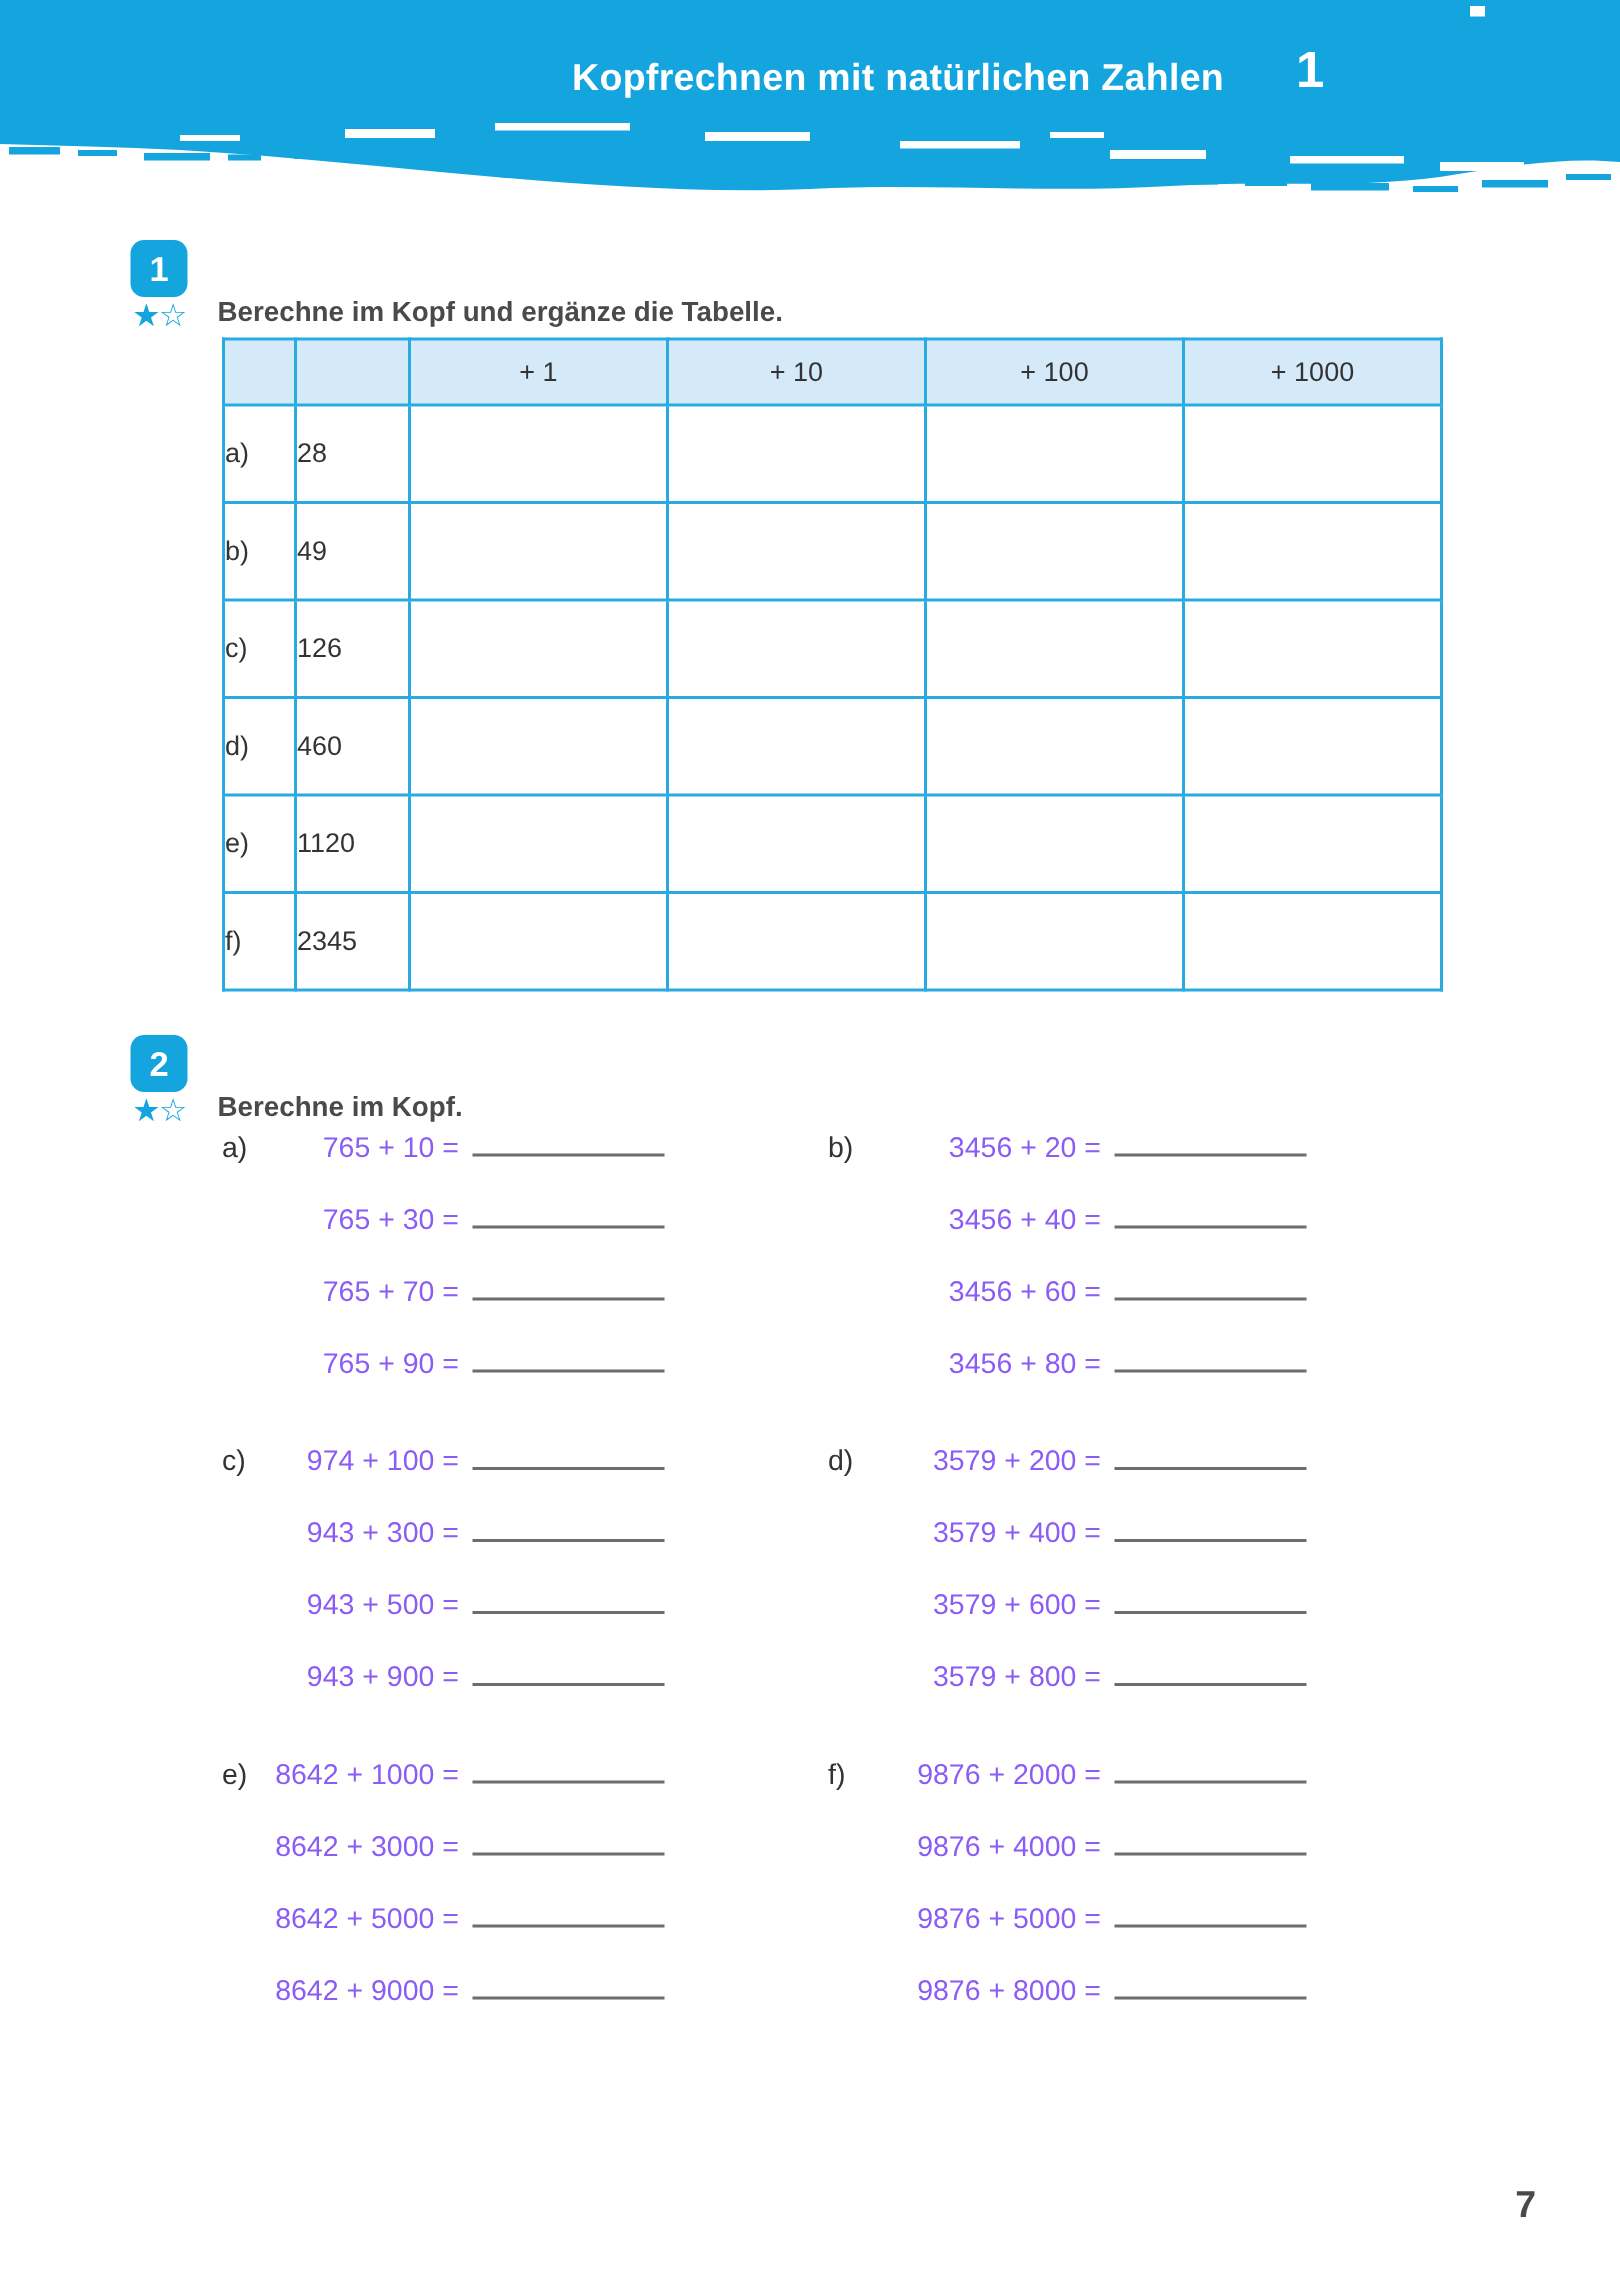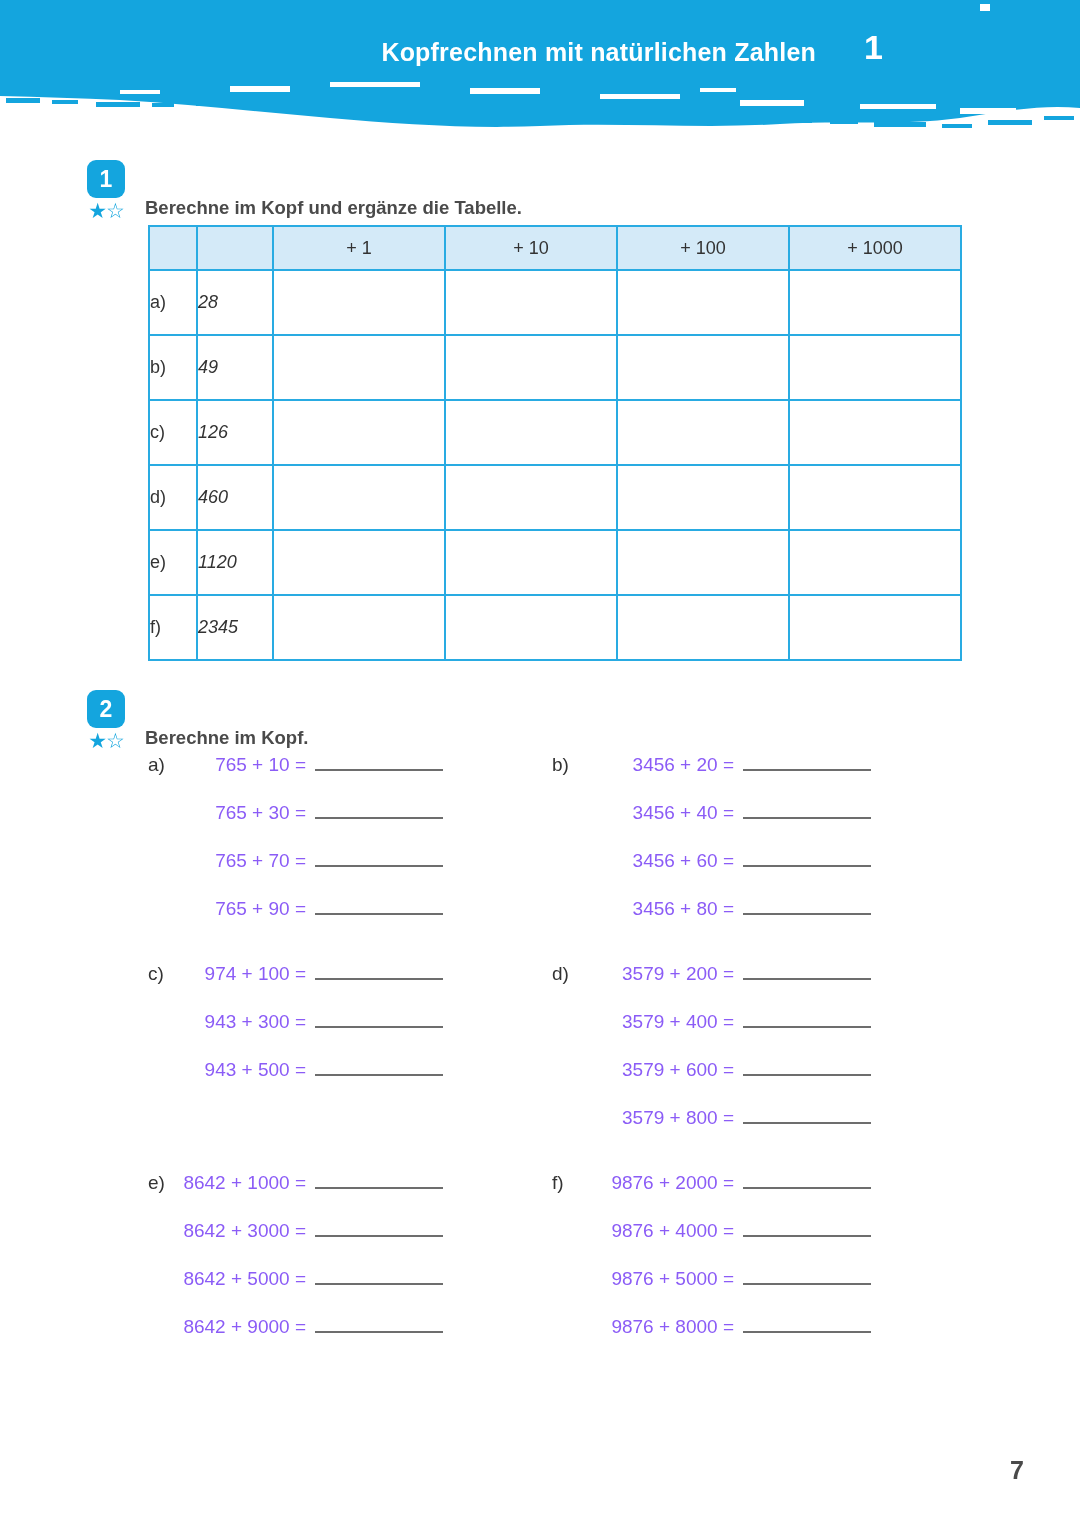--- a/index.html
+++ b/index.html
@@ -131,21 +131,20 @@
   .col-op     { width: 172px; }
   td.cell-letter {
     text-align: left;
     padding-left: 10px;
     font-size: 18px;
   }
   td.cell-value {
     text-align: left;
     padding-left: 10px;
     font-size: 18px;
-    font-style: italic;
   }
 
   
   .eq-area {
     position: absolute;
     left: 0;
     top: 62px;
     width: 1080px;
   }
   .eq-group {
@@ -386,20 +385,25 @@
       <div class="eq-row">
         <span class="eq-label"></span>
         <span class="eq-expr">943 + 300 =</span>
         <span class="eq-blank"></span>
       </div>
       <div class="eq-row">
         <span class="eq-label"></span>
         <span class="eq-expr">943 + 500 =</span>
         <span class="eq-blank"></span>
       </div>
+      <div class="eq-row">
+        <span class="eq-label"></span>
+        <span class="eq-expr">943 + 900 =</span>
+        <span class="eq-blank"></span>
+      </div>
     </div>
 
     <div class="eq-group w-wide" style="left:552px; top:209px;">
       <div class="eq-row">
         <span class="eq-label">d)</span>
         <span class="eq-expr">3579 + 200 =</span>
         <span class="eq-blank"></span>
       </div>
       <div class="eq-row">
         <span class="eq-label"></span>

